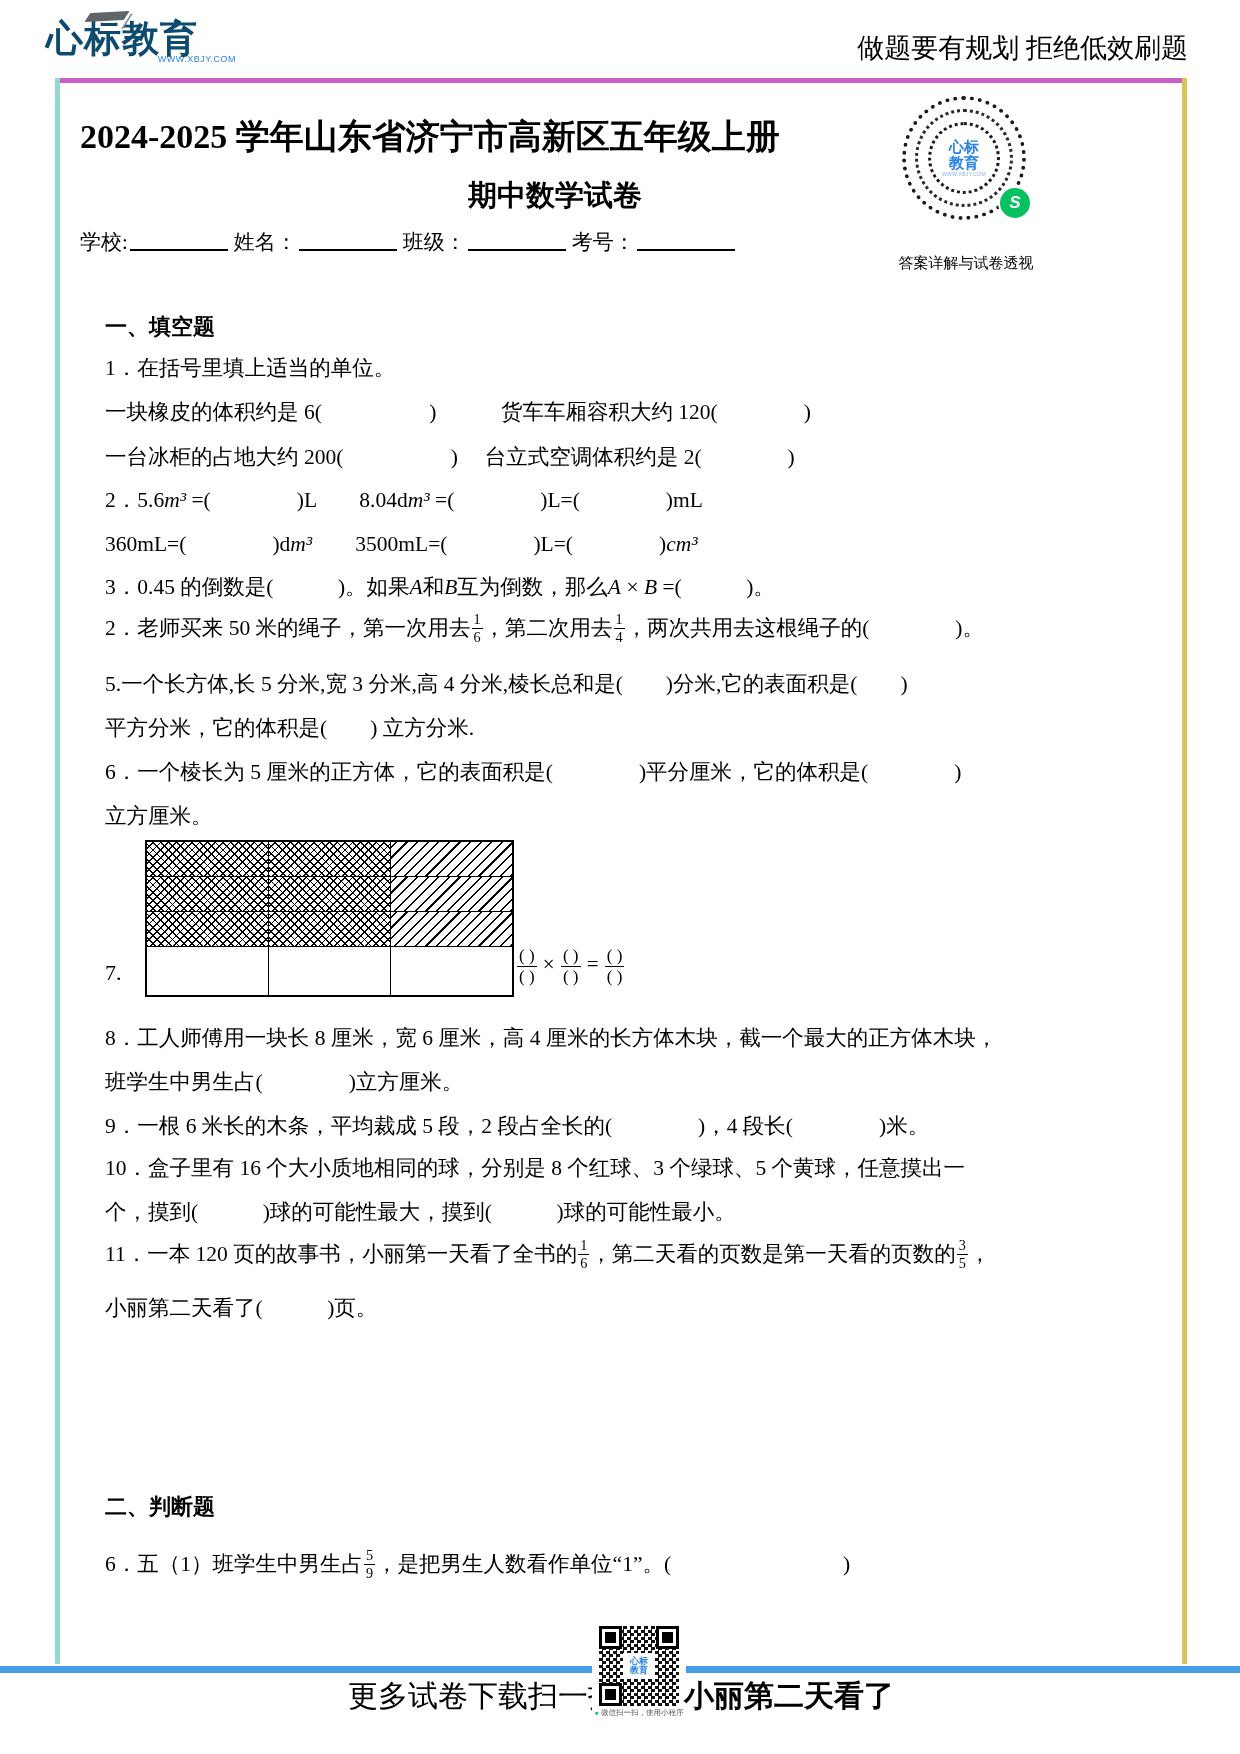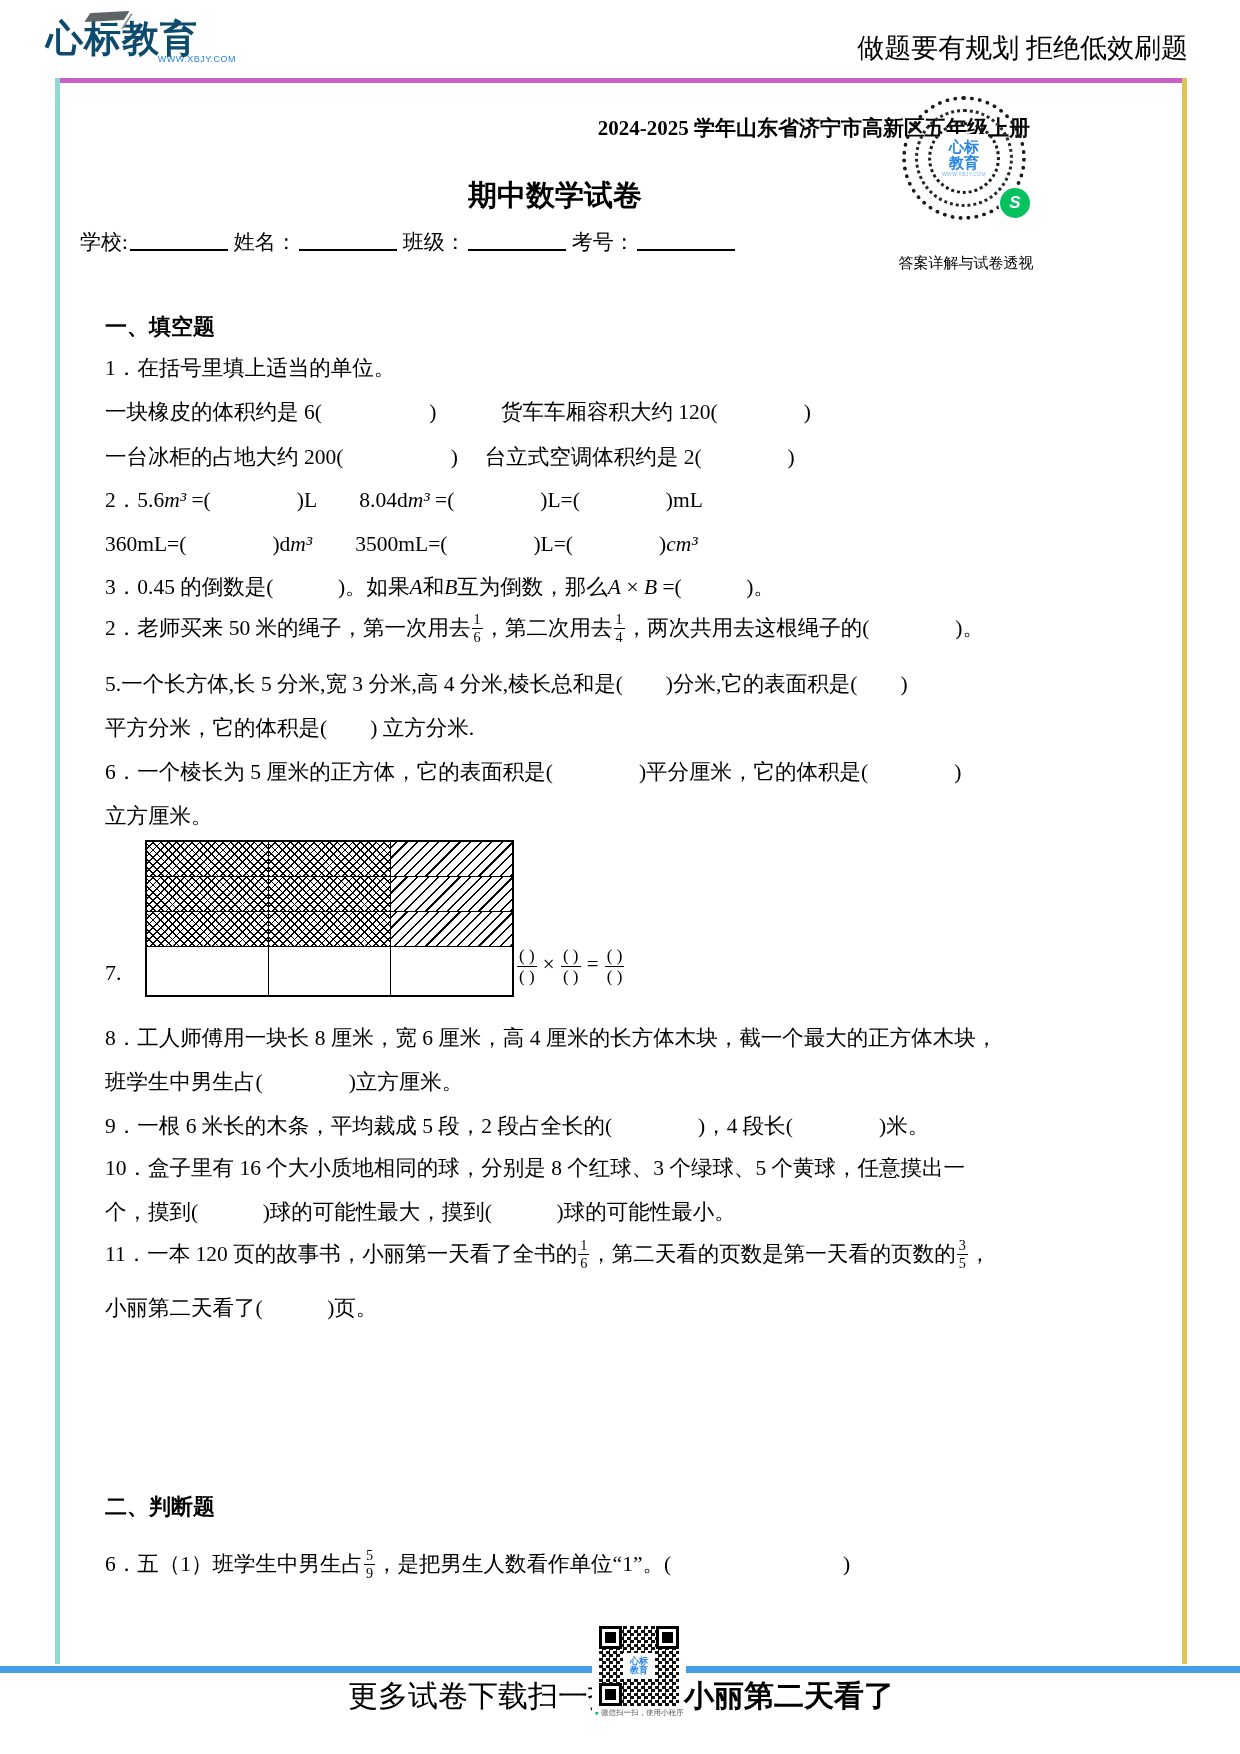--- a/index.html
+++ b/index.html
@@ -16,21 +16,21 @@
   .logo-sub{font-family:"Liberation Sans",sans-serif;font-size:9px;color:#2b85e2;text-align:right;
             margin-top:-3px;letter-spacing:.5px;}
   .slogan{position:absolute;right:52px;top:30px;font-size:27px;}
 
   
   .bar-top{position:absolute;left:55px;top:78px;width:1132px;height:5px;background:#c95fc9;}
   .bar-left{position:absolute;left:55px;top:78px;width:5px;height:1586px;background:#92d9d2;}
   .bar-right{position:absolute;left:1182px;top:78px;width:5px;height:1586px;background:#dcc257;}
 
   
-  .title1{position:absolute;left:80px;top:114px;width:950px;text-align:right;font-size:21px;font-weight:700;}
+  .title1{position:absolute;left:80px;top:114px;width:950px;text-align:left;font-size:34px;font-weight:700;}
   .title2{position:absolute;left:80px;top:176px;width:950px;text-align:center;font-size:29px;font-weight:700;}
   .formline{position:absolute;left:80px;top:228px;width:950px;text-align:left;font-size:21px;white-space:nowrap;}
   .blank{display:inline-block;width:98px;border-bottom:2px solid #000;height:18px;vertical-align:-2px;margin:0 6px 0 2px;}
 
   
   .qr-round{position:absolute;left:902px;top:96px;width:124px;height:124px;}
   .ring{position:absolute;border-radius:50%;}
   .r1{inset:0;border:4px dotted #1b1b1b;}
   .r2{inset:13px;border:3px dotted #2a2a2a;}
   .r3{inset:26px;border:3px dotted #1b1b1b;}

